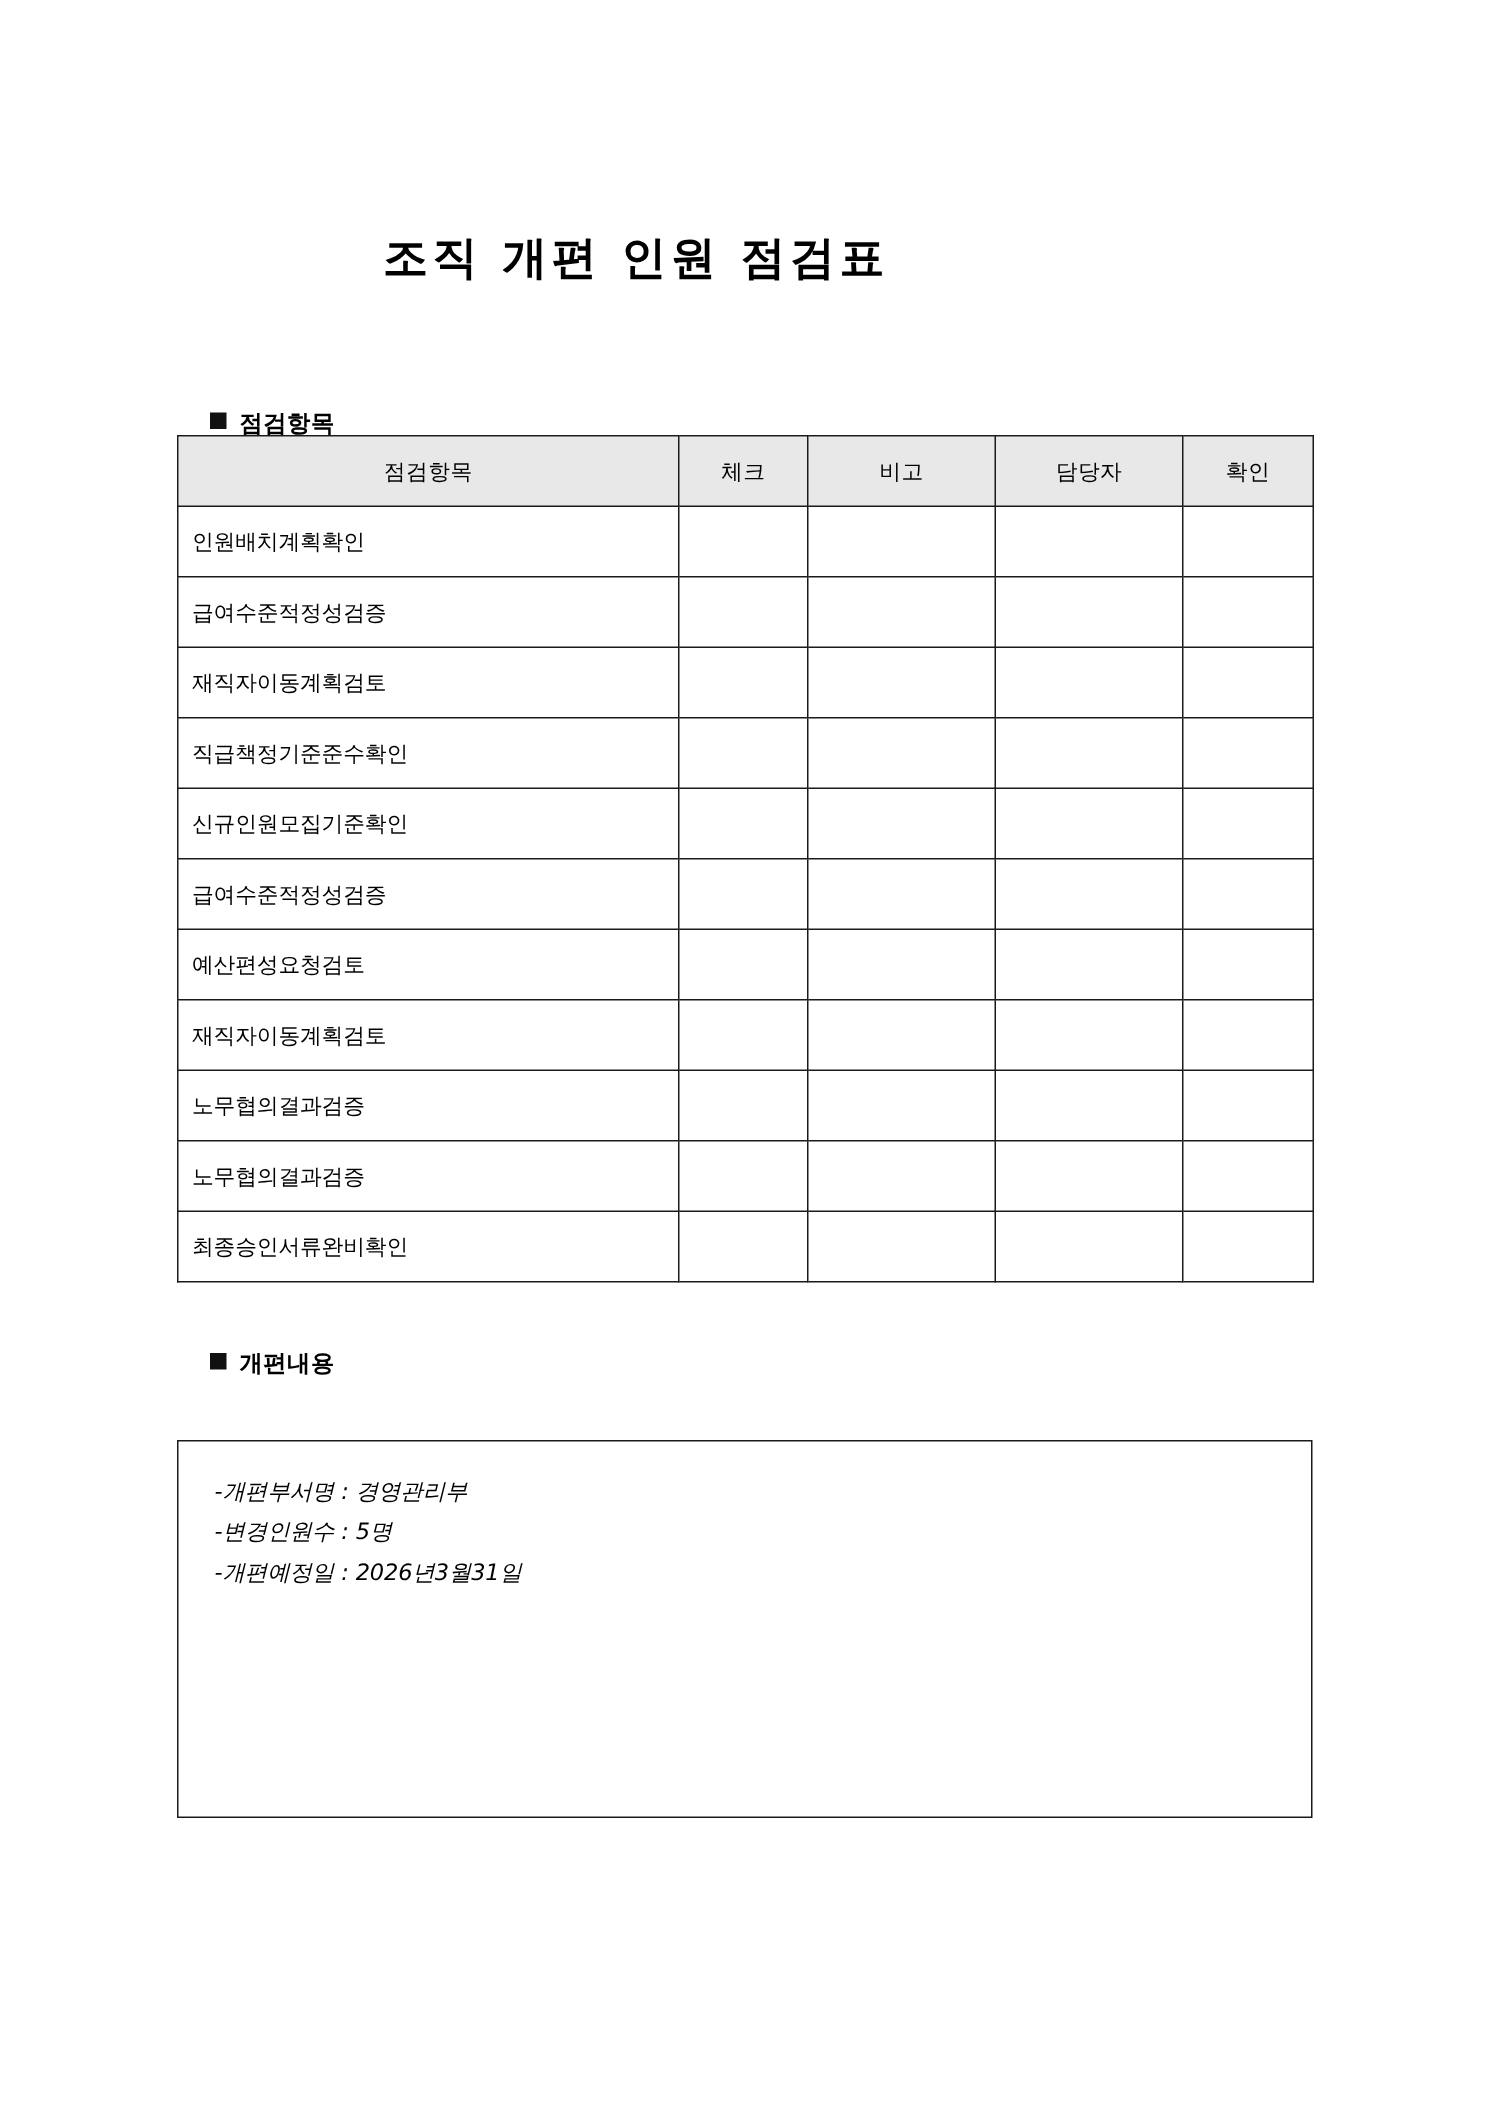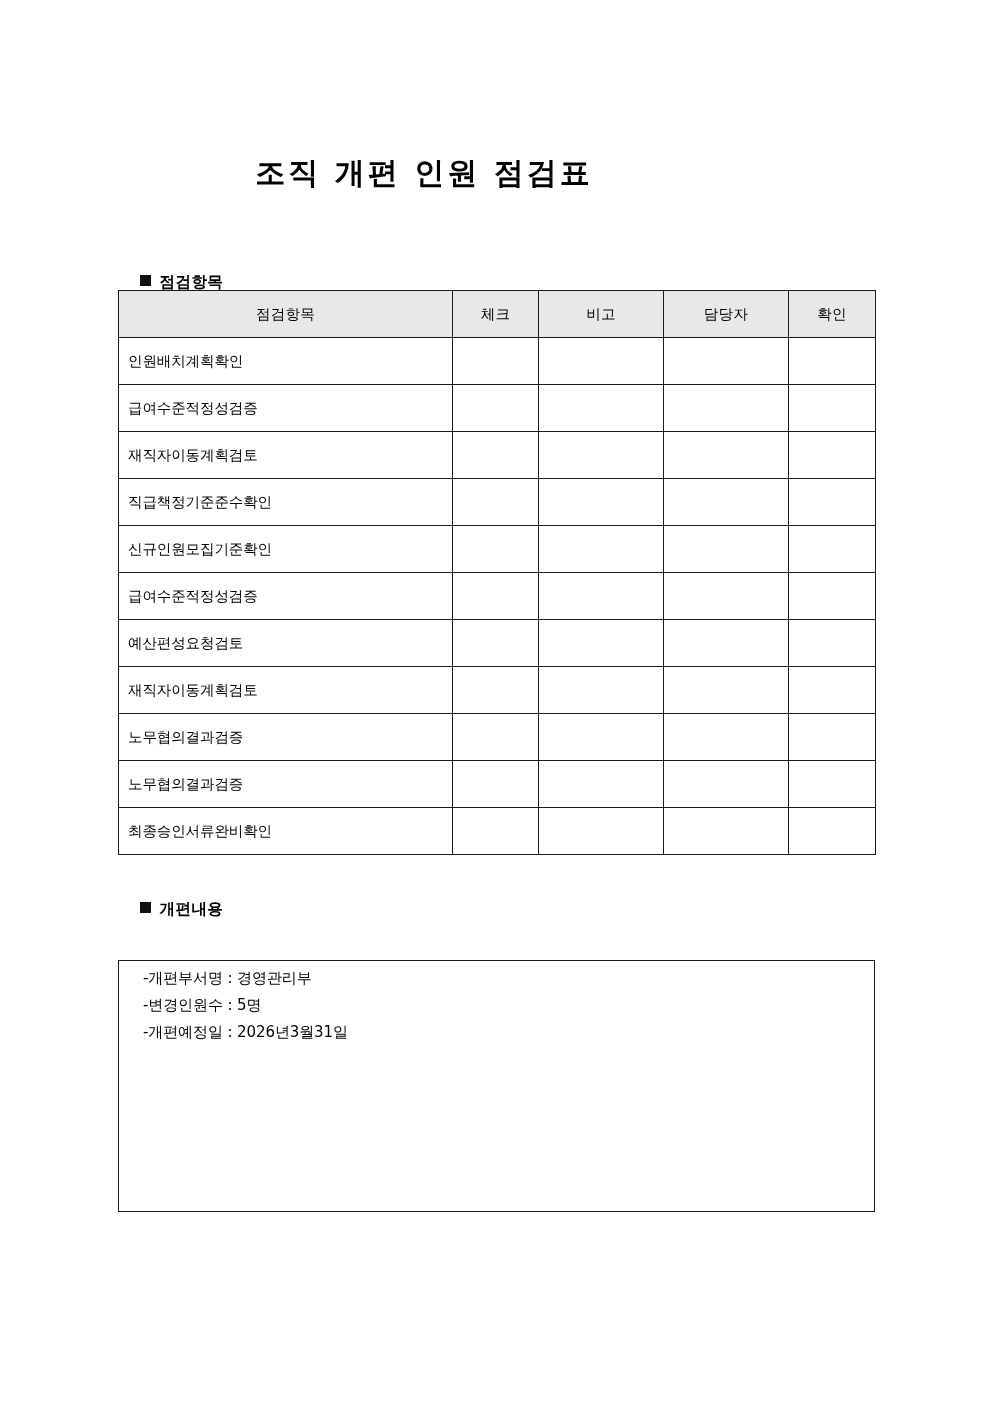--- a/index.html
+++ b/index.html
@@ -106,21 +106,22 @@
   
   .content-box {
     position: absolute;
     top: 960px;
     left: 118px;
     width: 757px;
     height: 252px;
     box-sizing: border-box;
     border: 1px solid #1a1a1a;
     background: #ffffff;
-    padding: 4px 0 0 24px;
+    padding: 20px 0 0 24px;
+    font-style: italic;
   }
   .content-line {
     font-size: 15px;
     line-height: 27px;
     color: #000000;
     white-space: pre;
     letter-spacing: -0.1px;
   }
 </style>
 </head>

